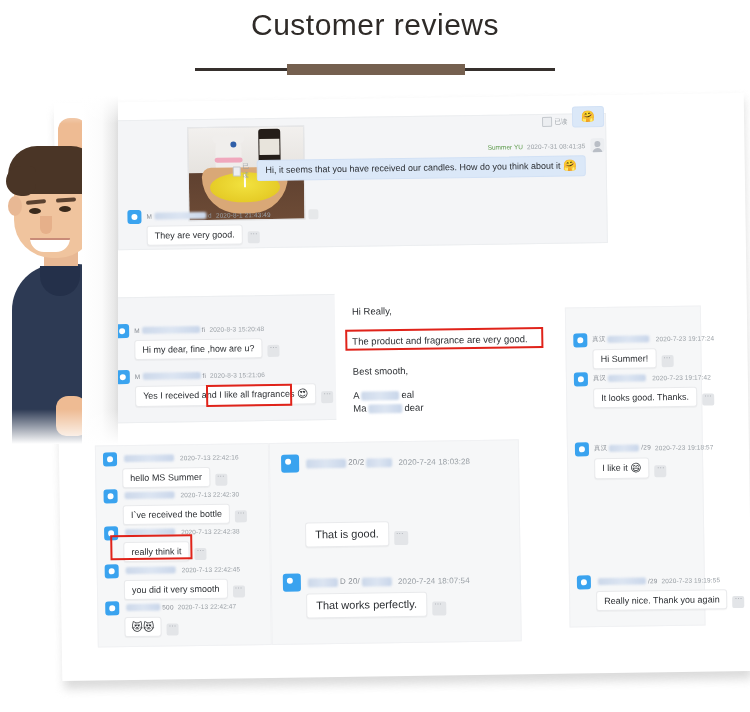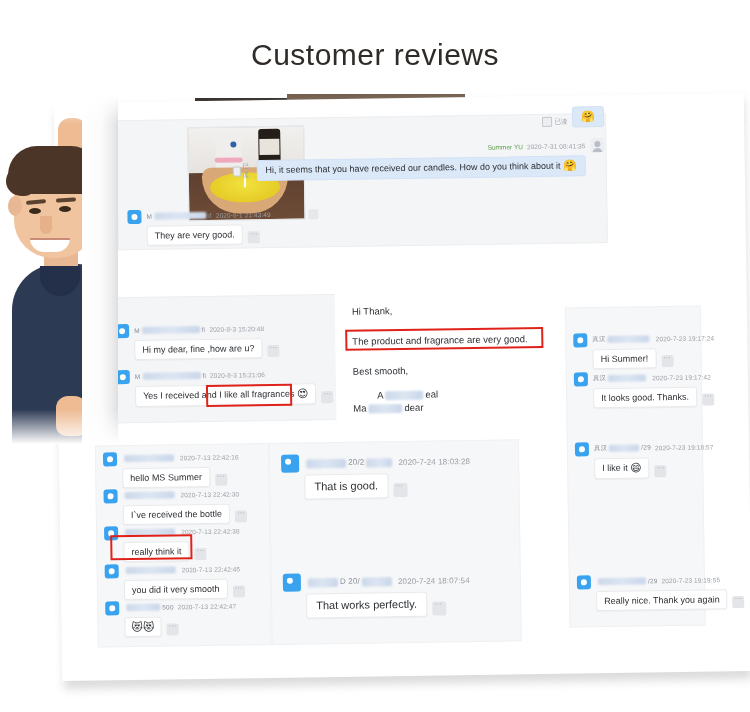--- a/index.html
+++ b/index.html
@@ -8,21 +8,20 @@
     background:#ffffff;
     font-family:"Liberation Sans","DejaVu Sans",sans-serif;
     overflow:hidden;
     position:relative;
   }
 
   
   .header{
     position:absolute;left:0;top:0;width:750px;height:88px;
     background:#ffffff;
-    margin-top:30px;
   }
   .header-title{
     position:absolute;left:0;top:8px;width:750px;
     text-align:center;
     font-size:30px;
     font-weight:300;
     letter-spacing:.5px;
     color:#2f2b28;
     font-family:"Liberation Sans","DejaVu Sans",sans-serif;
   }
@@ -336,30 +335,30 @@
         <span class="emj">😍</span>
       </div>
       <div class="dots"></div>
     </div>
   </div>
   <div class="redbox" style="left:148px;top:284px;width:86px;height:22px;"></div>
 
   <div class="email-card" style="left:278px;top:175px;width:228px;height:158px;"></div>
 
   <div class="email-line" style="position:absolute;left:295px;top:208px;">
-    <span>Hi Thank,</span>
+    <span>Hi Really,</span>
   </div>
   <div class="email-line" style="position:absolute;left:295px;top:238px;">
     <span>The product and fragrance are very good.</span>
   </div>
   <div class="redbox" style="left:288px;top:231px;width:198px;height:21px;"></div>
   <div class="email-line" style="position:absolute;left:295px;top:268px;">
     <span>Best smooth,</span>
   </div>
-  <div class="email-line" style="position:absolute;left:295px;top:292px;margin-left:24px;">
+  <div class="email-line" style="position:absolute;left:295px;top:292px;">
     <span>A</span><span class="blur" style="width:38px;height:9px;"></span><span>eal</span>
   </div>
   <div class="email-line" style="position:absolute;left:295px;top:305px;">
     <span>Ma</span><span class="blur" style="width:34px;height:9px;"></span><span>dear</span>
   </div>
 
   <div class="panel plain" style="left:508px;top:212px;width:134px;height:318px;"></div>
 
   <div class="msg" style="left:516px;top:238px;">
     <div class="msg-head">
@@ -476,21 +475,21 @@
 
   <div class="panel plain" style="left:210px;top:343px;width:248px;height:200px;"></div>
 
   <div class="msg" style="left:222px;top:356px;">
     <div class="msg-head" style="height:16px;">
       <span class="avatar" style="width:18px;height:18px;"></span>
       <span class="nick" style="font-size:8px;"><span class="blur" style="width:40px;height:9px;"></span><span>20/2</span><span class="blur" style="width:26px;height:9px;"></span></span>
       <span class="stamp" style="font-size:8px;">2020-7-24 18:03:28</span>
     </div>
     <div class="bubble-row" style="margin-left:23px;">
-      <div class="bubble" style="font-size:11px;padding:5px 9px;"><span>That is good.</span></div>
+      <div class="bubble" style="font-size:11px;padding:5px 9px;margin-top:48px;"><span>That is good.</span></div>
       <div class="dots" style="width:14px;height:14px;"></div>
     </div>
   </div>
 
   <div class="msg" style="left:222px;top:475px;">
     <div class="msg-head" style="height:16px;">
       <span class="avatar" style="width:18px;height:18px;"></span>
       <span class="nick" style="font-size:8px;"><span class="blur" style="width:30px;height:9px;"></span><span>D 20/</span><span class="blur" style="width:30px;height:9px;"></span></span>
       <span class="stamp" style="font-size:8px;">2020-7-24 18:07:54</span>
     </div>

